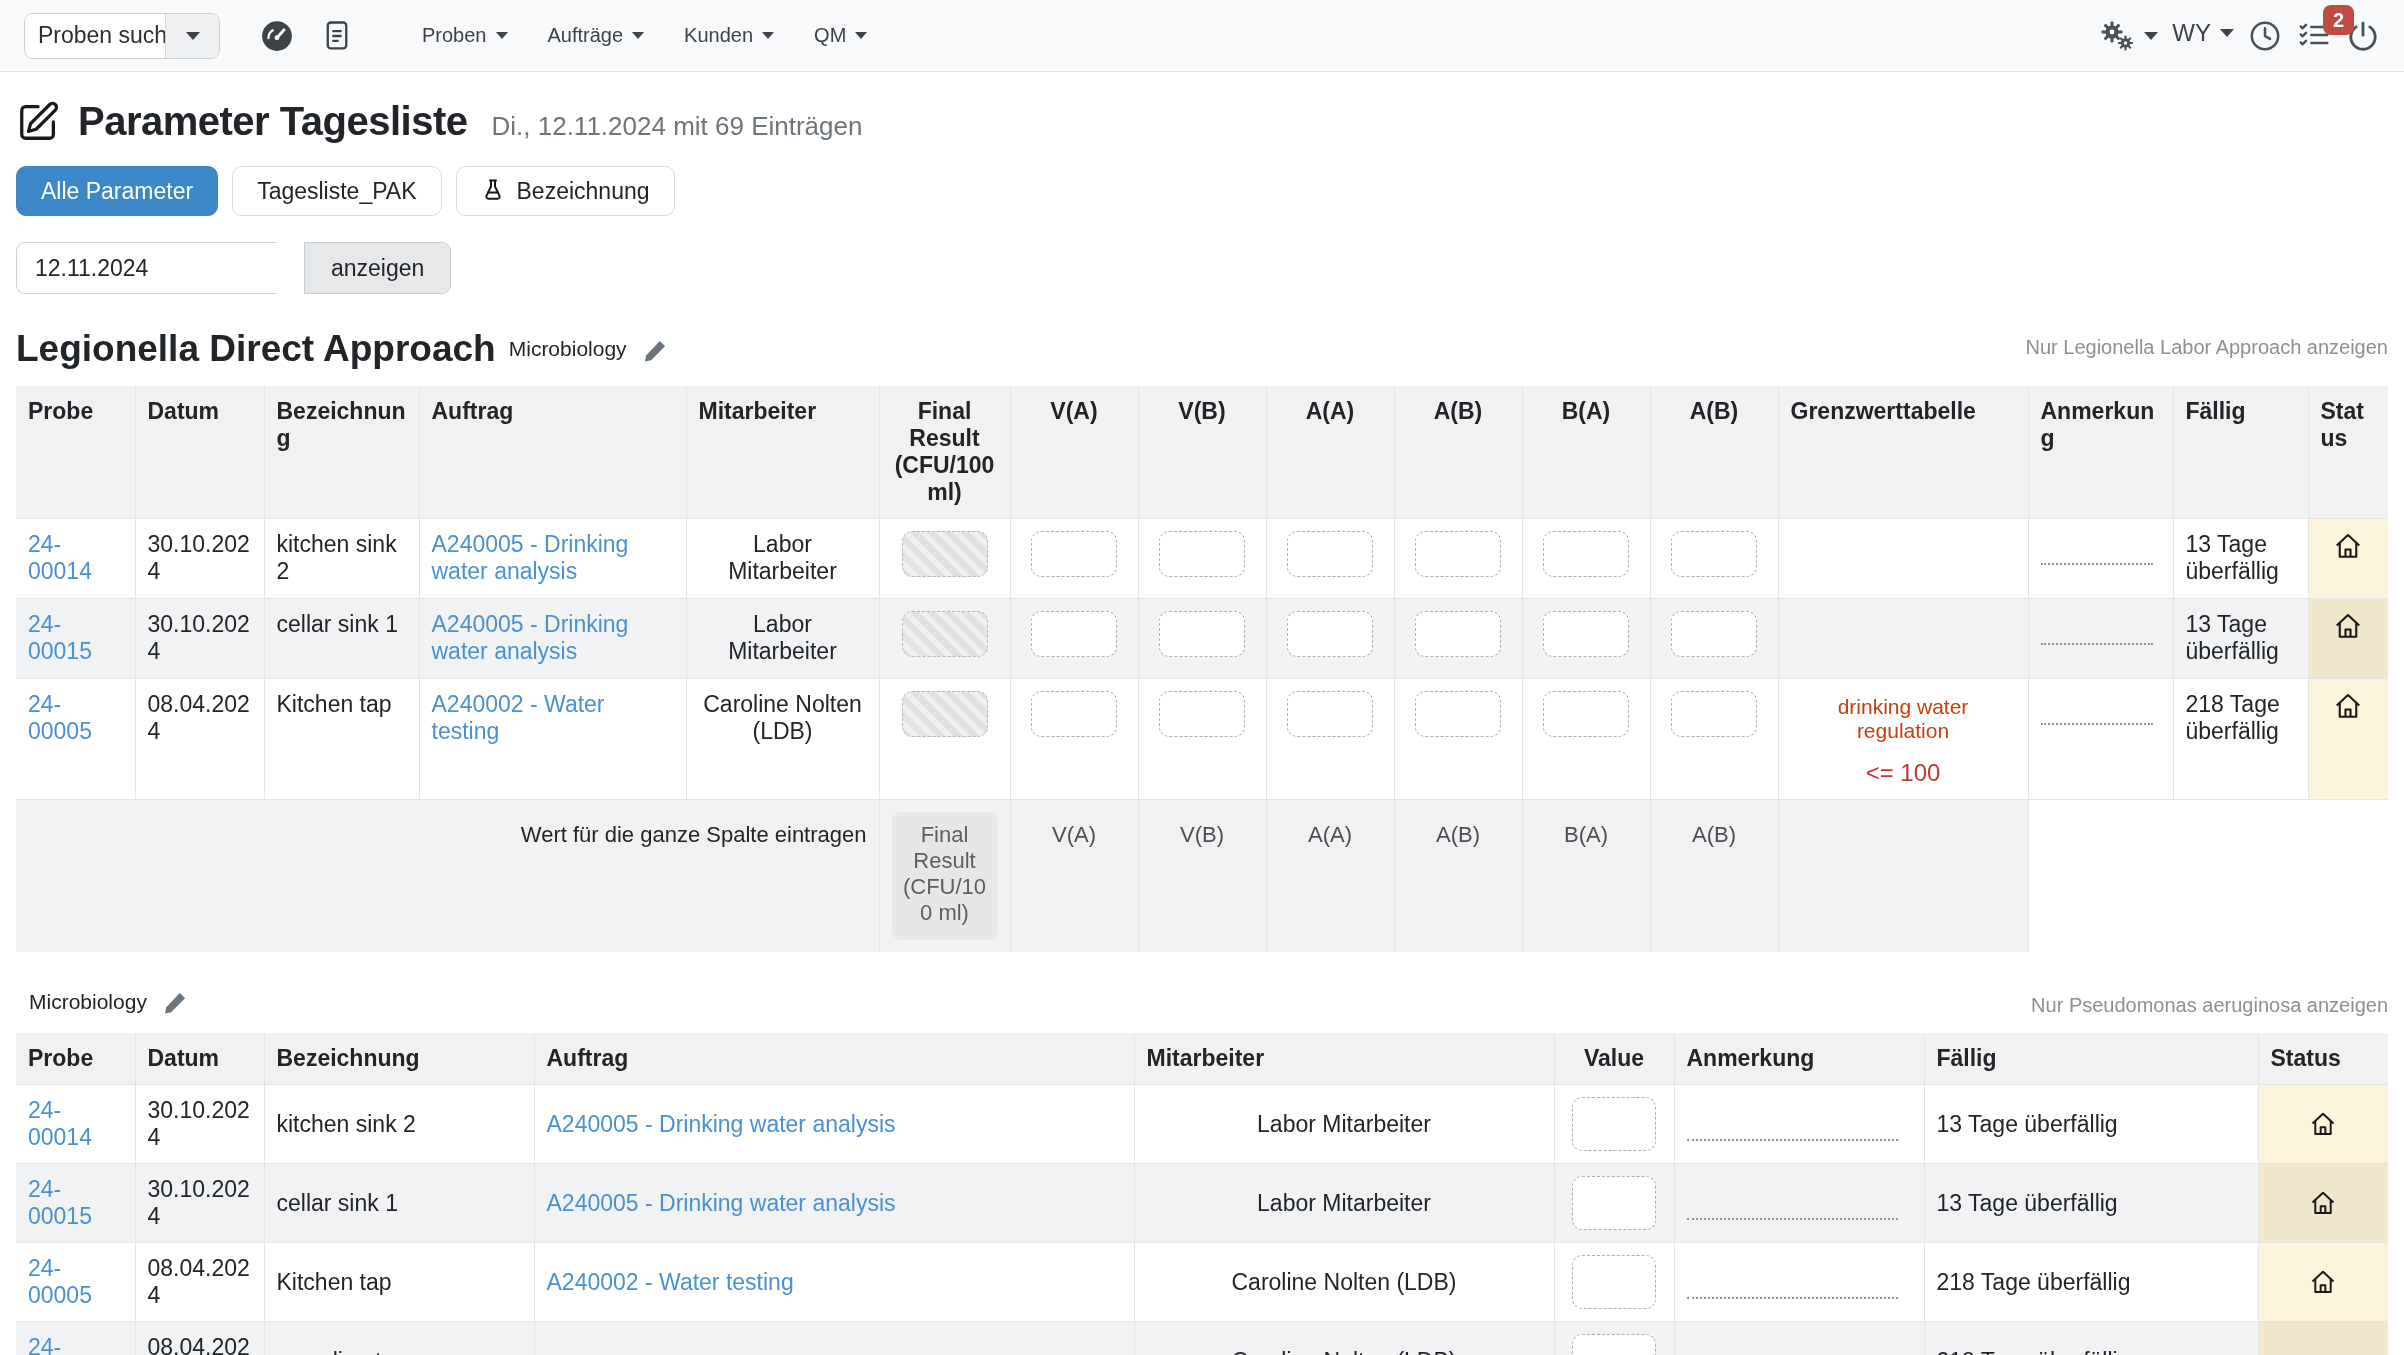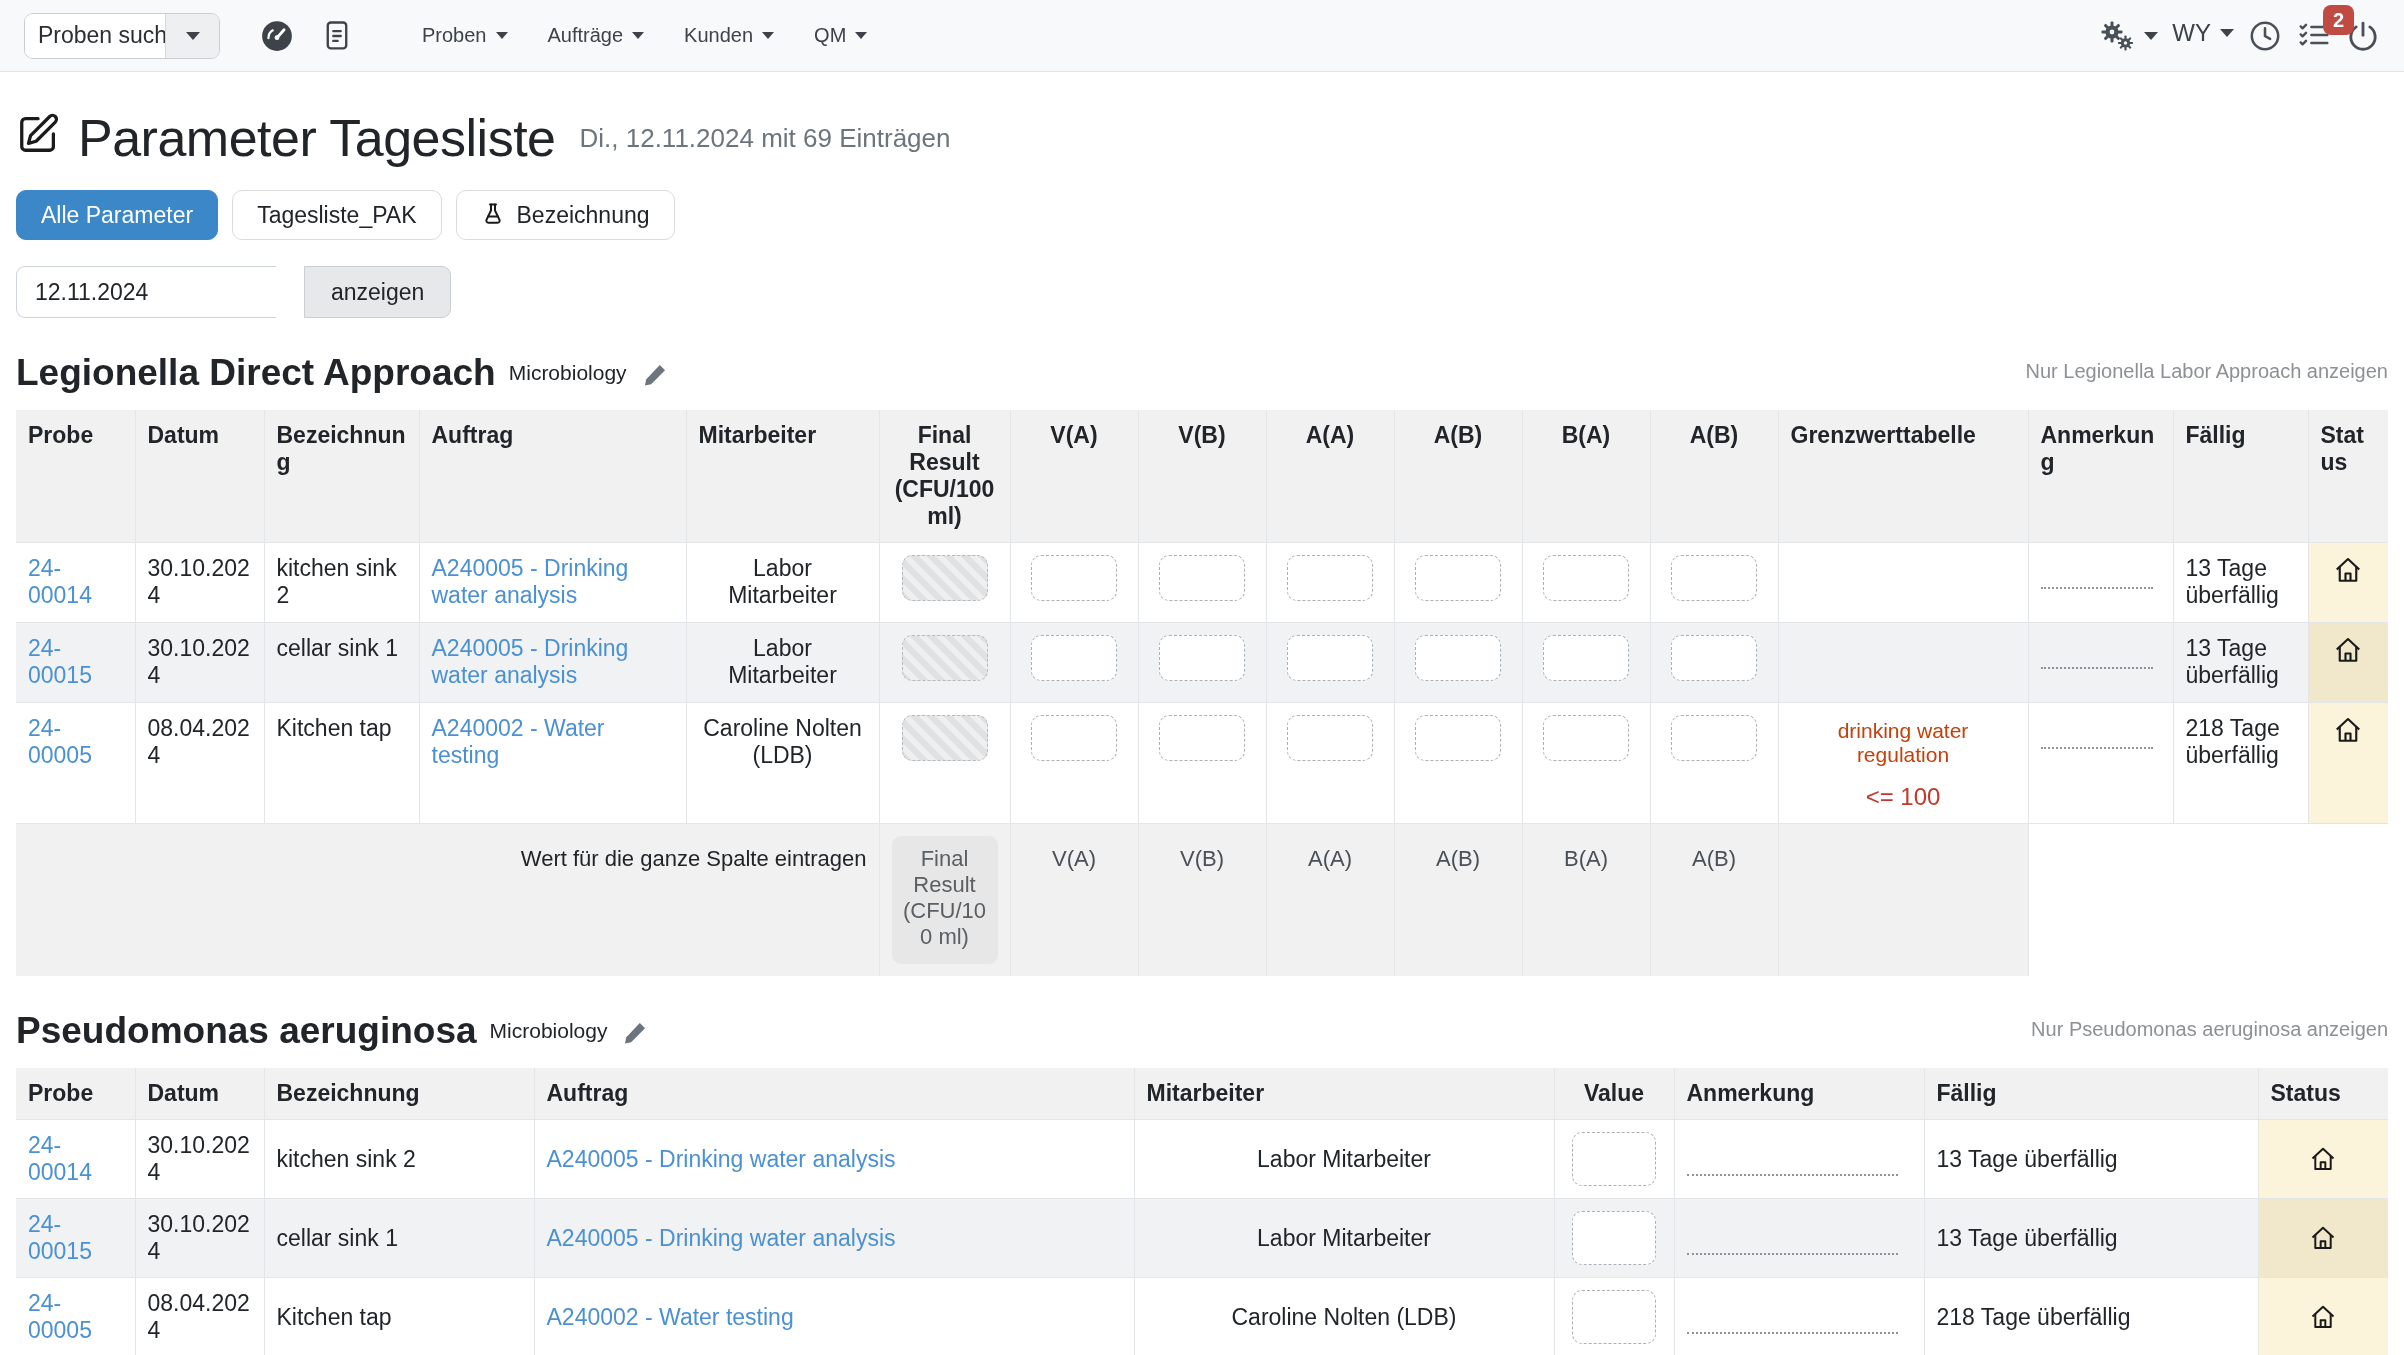--- a/index.html
+++ b/index.html
@@ -24,21 +24,21 @@
   .nav-right { margin-left:auto; display:flex; align-items:flex-start; gap:14px; }
   .nav-user { display:flex; align-items:center; gap:9px; font-size:24px; color:#3d4349; cursor:pointer; }
   .badge-wrap { position:relative; cursor:pointer; }
   .badge { position:absolute; top:-14px; right:-22px; background:#bf4b43; color:#fff;
     font-size:20px; font-weight:bold; border-radius:8px; padding:3px 10px; line-height:1.2; }
   .icon-btn { cursor:pointer; display:flex; align-items:center; }
 
   
   .content { padding:26px 16px 0 16px; }
   .page-head { display:flex; align-items:center; gap:16px; }
-  .page-title { font-size:52px; font-weight:normal; letter-spacing:-0.5px;margin-top:10px; }
+  .page-title { font-size:40px; font-weight:bold; letter-spacing:-0.5px; }
   .page-subtitle { font-size:26px; color:#6c757d; margin-left:8px; position:relative; top:5px; }
 
   .view-btns { display:flex; gap:14px; margin-top:22px; }
   .vbtn { font-size:23px; padding:0 24px; height:50px; display:flex; align-items:center; gap:12px;
     border-radius:10px; border:1px solid #d9dcdf; background:#fff; color:#212529; cursor:pointer;
     font-family:inherit; }
   .vbtn.active { background:#3b87c8; border-color:#3b87c8; color:#fff; }
 
   .date-row { display:flex; margin-top:26px;gap:28px; }
   .date-input { width:260px; height:52px; border:1px solid #ced4da; border-right:none;
@@ -393,21 +393,20 @@
         <td class="col-btn">A(B)</td>
         <td class="col-btn">B(A)</td>
         <td class="col-btn">A(B)</td>
         <td></td>
         <td colspan="3" class="footer-rest"></td>
       </tr>
     </tfoot>
   </table>
 
   <div class="section-head">
-    <span class="section-title">Pseudomonas aeruginosa</span>
     <span class="section-cat">Microbiology</span>
     <span class="section-pencil">
       <svg width="27" height="27" viewBox="0 0 24 24" fill="#6c757d">
         <path d="M16.7 2.6l4.7 4.7-12.4 12.4-5.5 1.2 1.2-5.5L16.7 2.6z"></path>
       </svg>
     </span>
     <span class="only-link">Nur Pseudomonas aeruginosa anzeigen</span>
   </div>
 
   <table class="t2">

